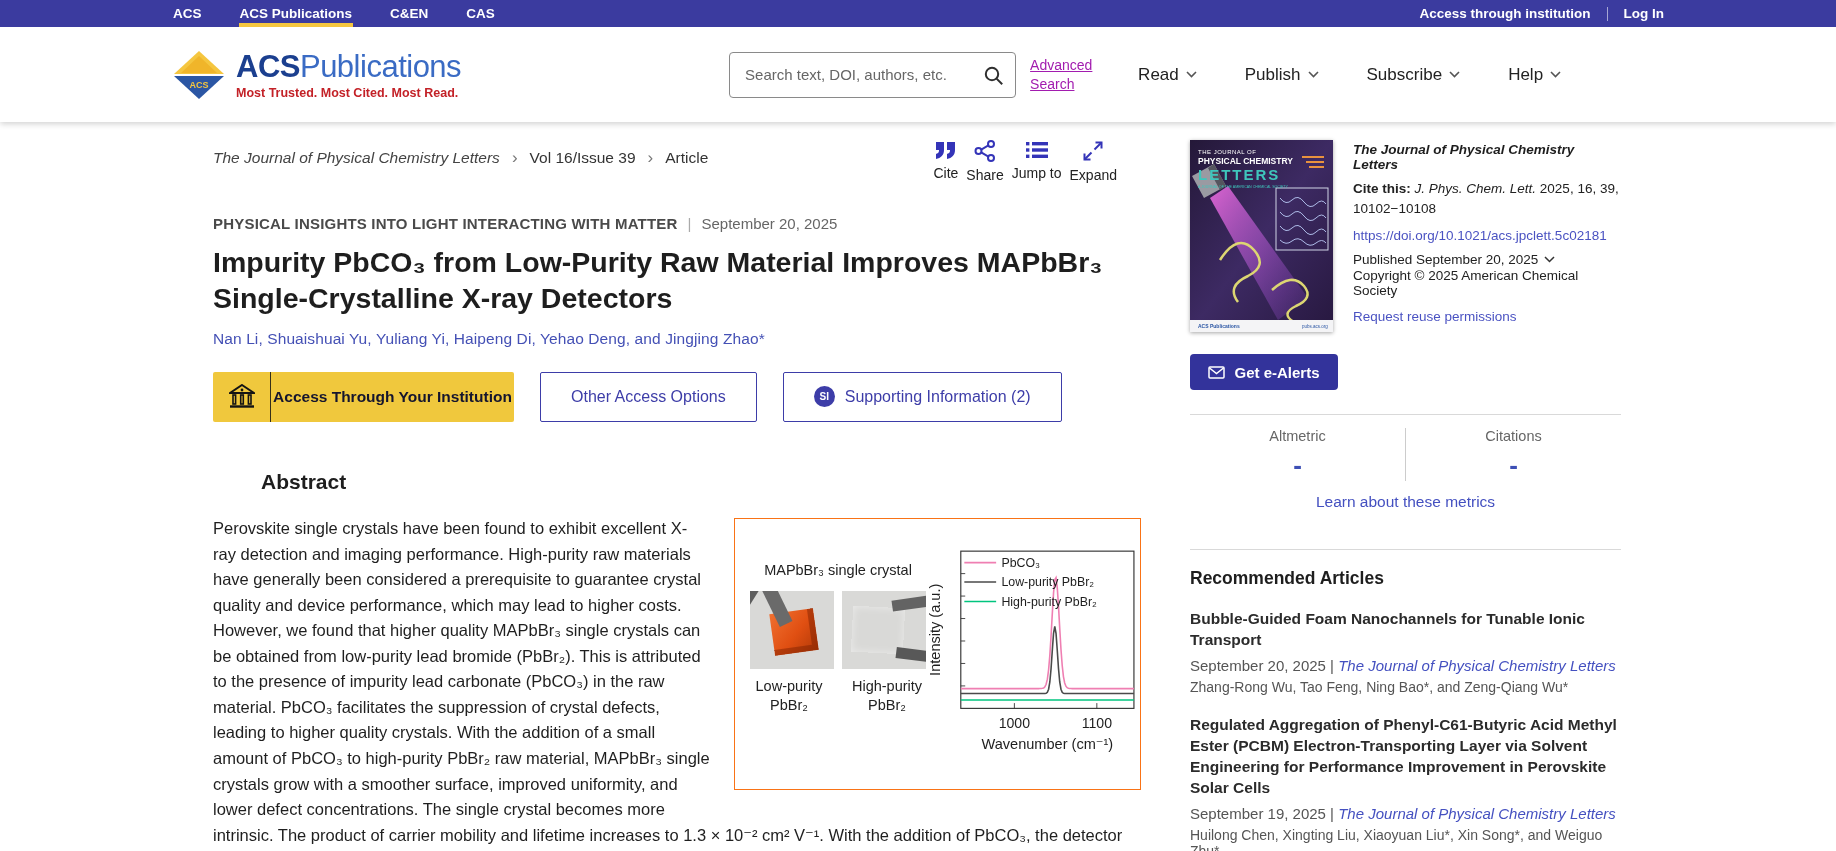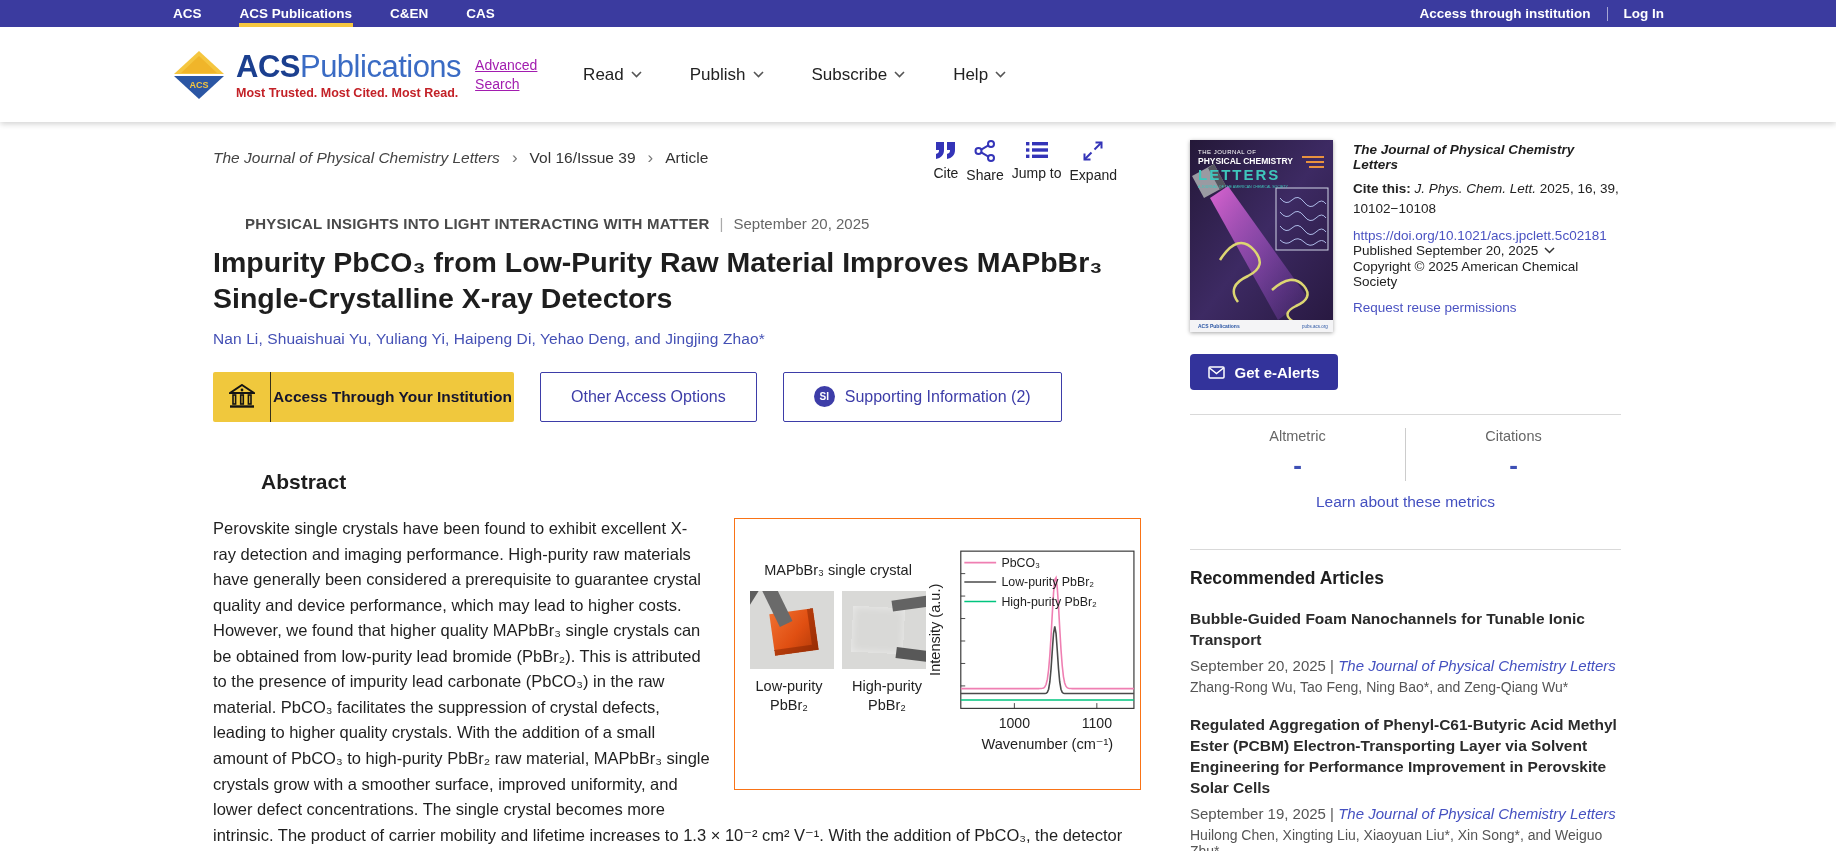--- a/index.html
+++ b/index.html
@@ -38,21 +38,21 @@
   .breadcrumb { display:flex; align-items:center; gap:12px; font-size:15.5px; padding-top:8px; }
   .crumb-journal { font-style:italic; color:#444; cursor:pointer; }
   .crumb-sep { color:#777; font-size:17px; }
   .crumb-item { color:#333; cursor:pointer; }
   .crumb-last { color:#333; }
   .actions { display:flex; gap:8px; margin-right:24px; }
   .action { display:flex; flex-direction:column; align-items:center; gap:5px; cursor:pointer; }
   .action-label { font-size:14px; color:#222; }
 
   .category-row { margin-top:32px; display:flex; align-items:center; gap:10px; }
-  .category { font-size:15px; font-weight:bold; color:#4a4a4a; letter-spacing:.2px;margin-left:32px; }
+  .category { font-size:15px; font-weight:bold; color:#4a4a4a; letter-spacing:.2px; }
   .cat-pipe { color:#aaa; font-size:15px; }
   .cat-date { color:#666; font-size:15px; }
 
   .title { margin-top:12px; font-size:28.5px; font-weight:bold; color:#1e1e1e; line-height:1.28; width:920px; }
   .authors { margin-top:13px; font-size:15.5px; color:#4450b5; letter-spacing:.1px; cursor:pointer; }
 
   .access-row { margin-top:24px; display:flex; gap:26px; }
   .btn-inst { display:flex; align-items:center; background:#f0c83d; border-radius:2px; height:50px; width:301px; cursor:pointer; }
   .inst-iconwrap { display:flex; align-items:center; justify-content:center; width:58px; height:50px; border-right:1px solid rgba(20,20,20,.85); }
   .btn-inst-label { flex:1; text-align:center; font-size:15.5px; font-weight:bold; color:#15152e; }
@@ -84,21 +84,21 @@
   
   .sidebar { position:absolute; left:1190px; top:140px; width:431px; }
   .cover-row { display:flex; }
   .cover { position:relative; width:143px; height:192px; box-shadow:0 1px 4px rgba(0,0,0,.35); flex:none; cursor:pointer; }
   .cite-block { margin-left:20px; font-size:13.5px; color:#222; }
   .sb-journal { font-weight:bold; font-style:italic; font-size:13.5px; color:#1e1e1e; padding-top:2px; }
   .cite-line { margin-top:7px; line-height:1.45; }
   .cite-prefix { font-weight:bold; }
   .cite-j { font-style:italic; }
   .doi-link { margin-top:10px; color:#4a52c2; cursor:pointer; }
-  .pub-line { color:#222; display:flex; align-items:center; gap:6px; }
+  .pub-line { margin-top:9px; color:#222; display:flex; align-items:center; gap:6px; }
   .copyright { margin-top:1px; color:#222; }
   .reuse { margin-top:11px; color:#4a52c2; cursor:pointer; }
   .alerts-btn { margin-top:22px; width:148px; height:36px; background:#33339b; border-radius:4px; color:#fff; font-size:15px; font-weight:bold; display:flex; align-items:center; justify-content:center; gap:9px; cursor:pointer; }
   .sb-divider { margin-top:24px; border-top:1px solid #d9d9d9; }
   .metrics { display:flex; padding:13px 0 10px 0; }
   .metric { flex:1; text-align:center; }
   .metric + .metric { border-left:1px solid #ccc; }
   .metric-label { font-size:14.5px; color:#666; }
   .metric-value { margin-top:6px; font-size:26px; font-weight:bold; color:#3d4fb5; }
   .metrics-link { text-align:center; font-size:15.5px; color:#4450c0; margin-top:2px; padding-bottom:14px; cursor:pointer; }
@@ -136,20 +136,29 @@
         <svg width="54" height="50" viewBox="0 0 54 50">
           <polygon points="27,1 52,24 2,24" fill="#f5c63f"></polygon>
           <polygon points="2,26 52,26 27,49" fill="#2b56a4"></polygon>
           <polygon points="27,6 45,23 9,23" fill="#f0b52a"></polygon>
           <text x="27" y="38" text-anchor="middle" font-size="9" fill="#f5c63f" font-weight="bold">ACS</text>
         </svg>
       </span>
       <span class="logo-text">
         <div class="logo-line1"><span class="logo-acs">ACS</span><span class="logo-pubs">Publications</span></div>
         <div class="logo-tag">Most Trusted. Most Cited. Most Read.</div>
+      </span>
+    </div>
+    <div class="searchbox">
+      <input type="text" placeholder="Search text, DOI, authors, etc." style="">
+      <span class="search-btn">
+        <svg width="22" height="22" viewBox="0 0 22 22">
+            <circle cx="9" cy="9" r="6.2" fill="none" stroke="#2f2f2f" stroke-width="2"></circle>
+            <line x1="13.6" y1="13.6" x2="19.2" y2="19.2" stroke="#2f2f2f" stroke-width="2"></line>
+          </svg>
       </span>
     </div>
     <div class="adv-search">Advanced Search</div>
     <div class="menus">
       <div class="menu-item">
           <span>Read</span>
           <svg width="11" height="7" viewBox="0 0 11 7">
             <polyline points="1,1 5.5,5.5 10,1" fill="none" stroke="#555" stroke-width="1.6"></polyline>
           </svg>
         </div>

